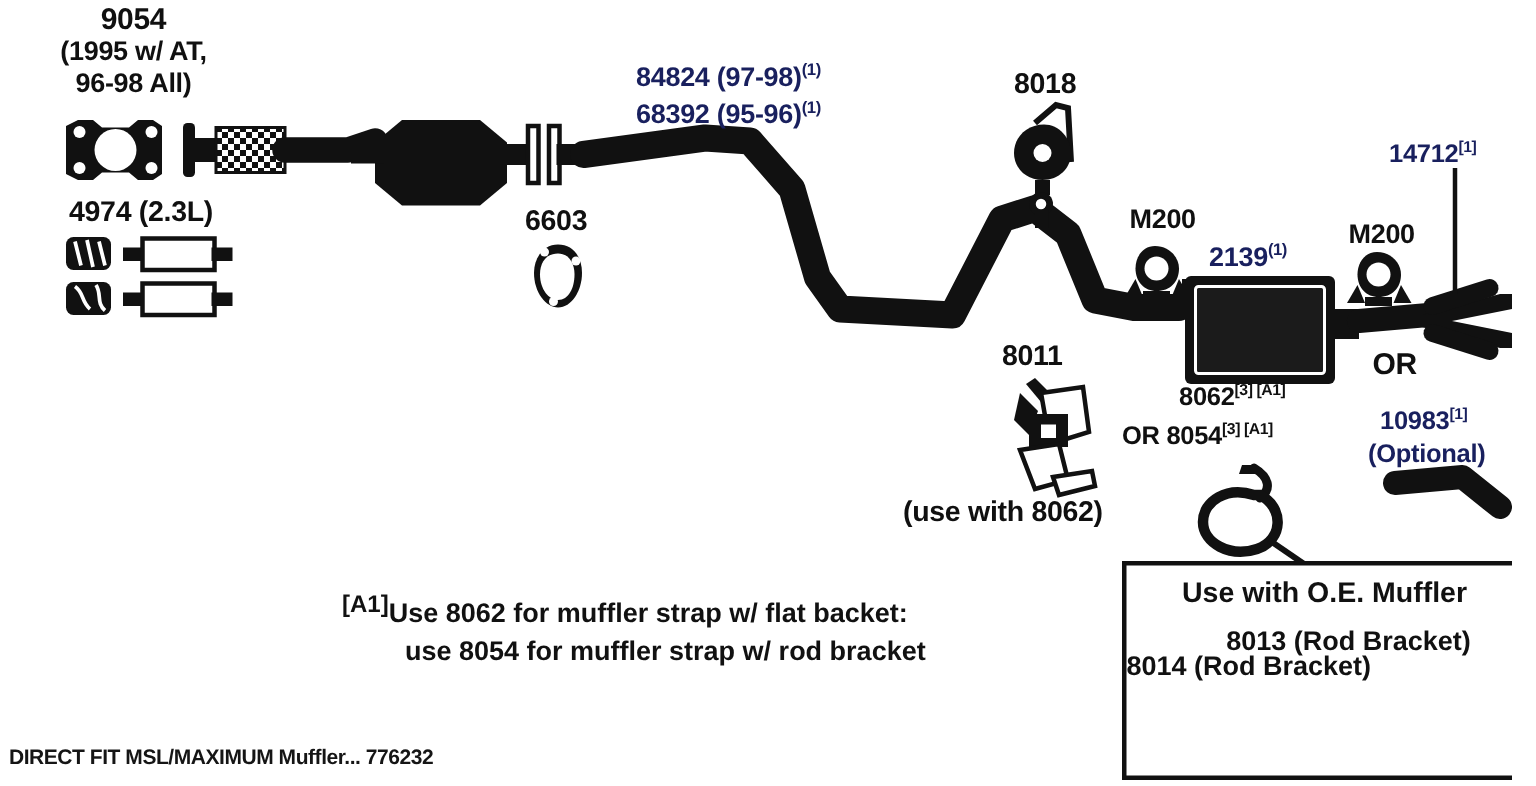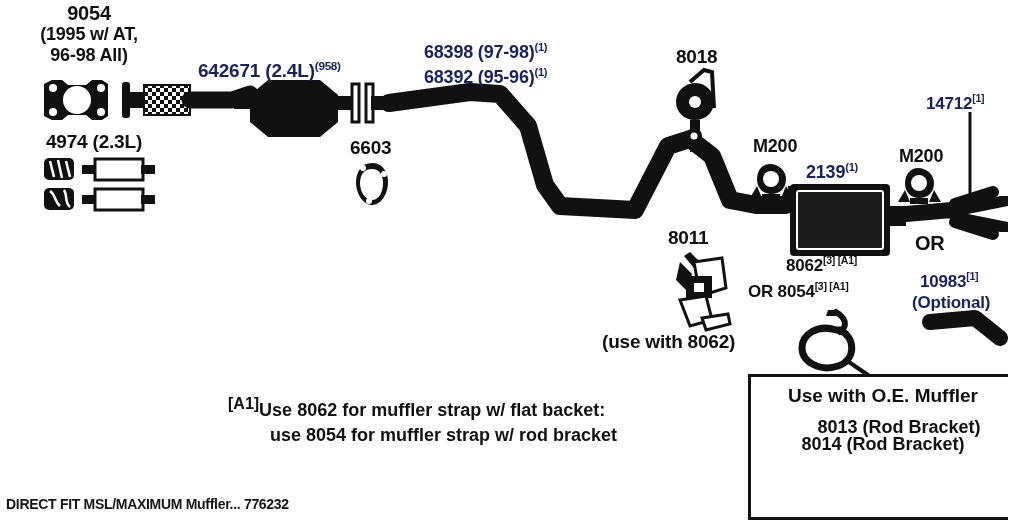--- a/index.html
+++ b/index.html
@@ -45,21 +45,21 @@
   .oebox .t1{
     position:absolute; left:0; right:0; top:8px;
     text-align:center; font-size:19px; font-weight:bold; color:#111;
   }
   .oebox .t2{
     position:absolute; left:0; right:0; top:40px;
     text-align:center; font-size:18px; font-weight:bold; color:#111;padding-left:32px;
   }
   .oebox .t3{
     position:absolute; left:0; right:0; top:57px;
-    text-align:center; font-size:18px; font-weight:bold; color:#111;
+    text-align:left; font-size:18px; font-weight:bold; color:#111;
   }
   .footnote{
     position:absolute;
     left:228px; top:393px;
     font-size:17px; font-weight:bold; color:#111;
     line-height:1.35;
   }
   .footnote .row2{ padding-left:42px; display:block; }
   .bottomline{
     position:absolute;
@@ -231,26 +231,23 @@
   </svg>
 
   <div class="lbl black sz20 ctr" style="left:14px; top:2px; width:150px;">
     <div>9054</div>
     <div class="sz18">(1995 w/ AT,</div>
     <div class="sz18">96-98 All)</div>
   </div>
 
   <div class="lbl black sz19" style="left:46px; top:131px;">4974 (2.3L)</div>
 
-  <div class="lbl blue sz19" style="left:198px; top:59px;">
-    <span>642671 (2.4L)</span><sup>(958)</sup>
-  </div>
 
   <div class="lbl blue sz18" style="left:424px; top:41px;">
-    <span>68398 (97-98)</span><sup>(1)</sup>
+    <span>84824 (97-98)</span><sup>(1)</sup>
   </div>
 
   <div class="lbl blue sz18" style="left:424px; top:66px;">
     <span>68392 (95-96)</span><sup>(1)</sup>
   </div>
 
   <div class="lbl black sz19" style="left:350px; top:137px;">6603</div>
 
   <div class="lbl black sz19" style="left:676px; top:46px;">8018</div>
 

